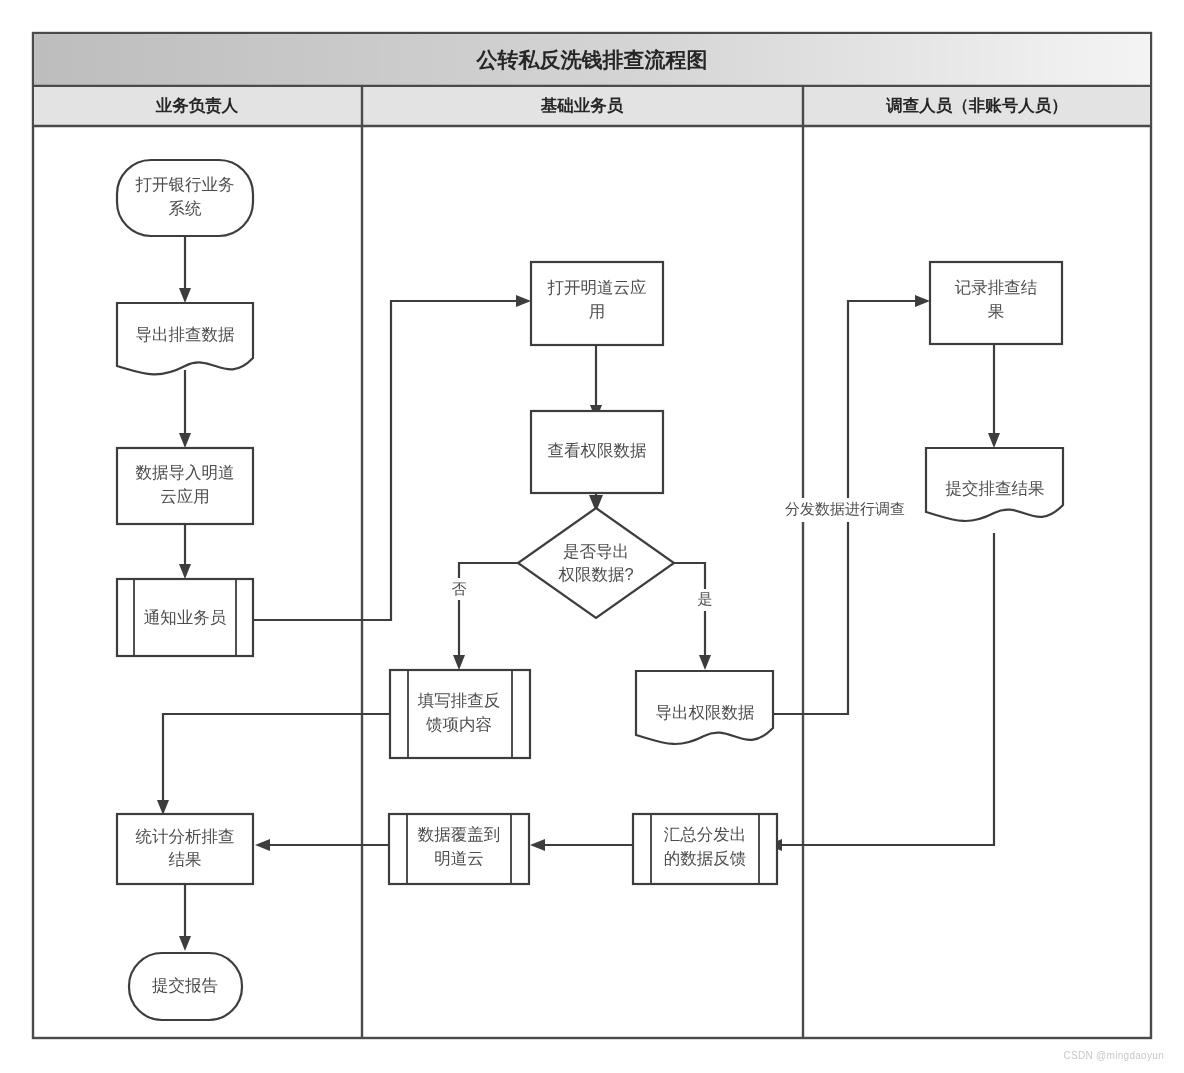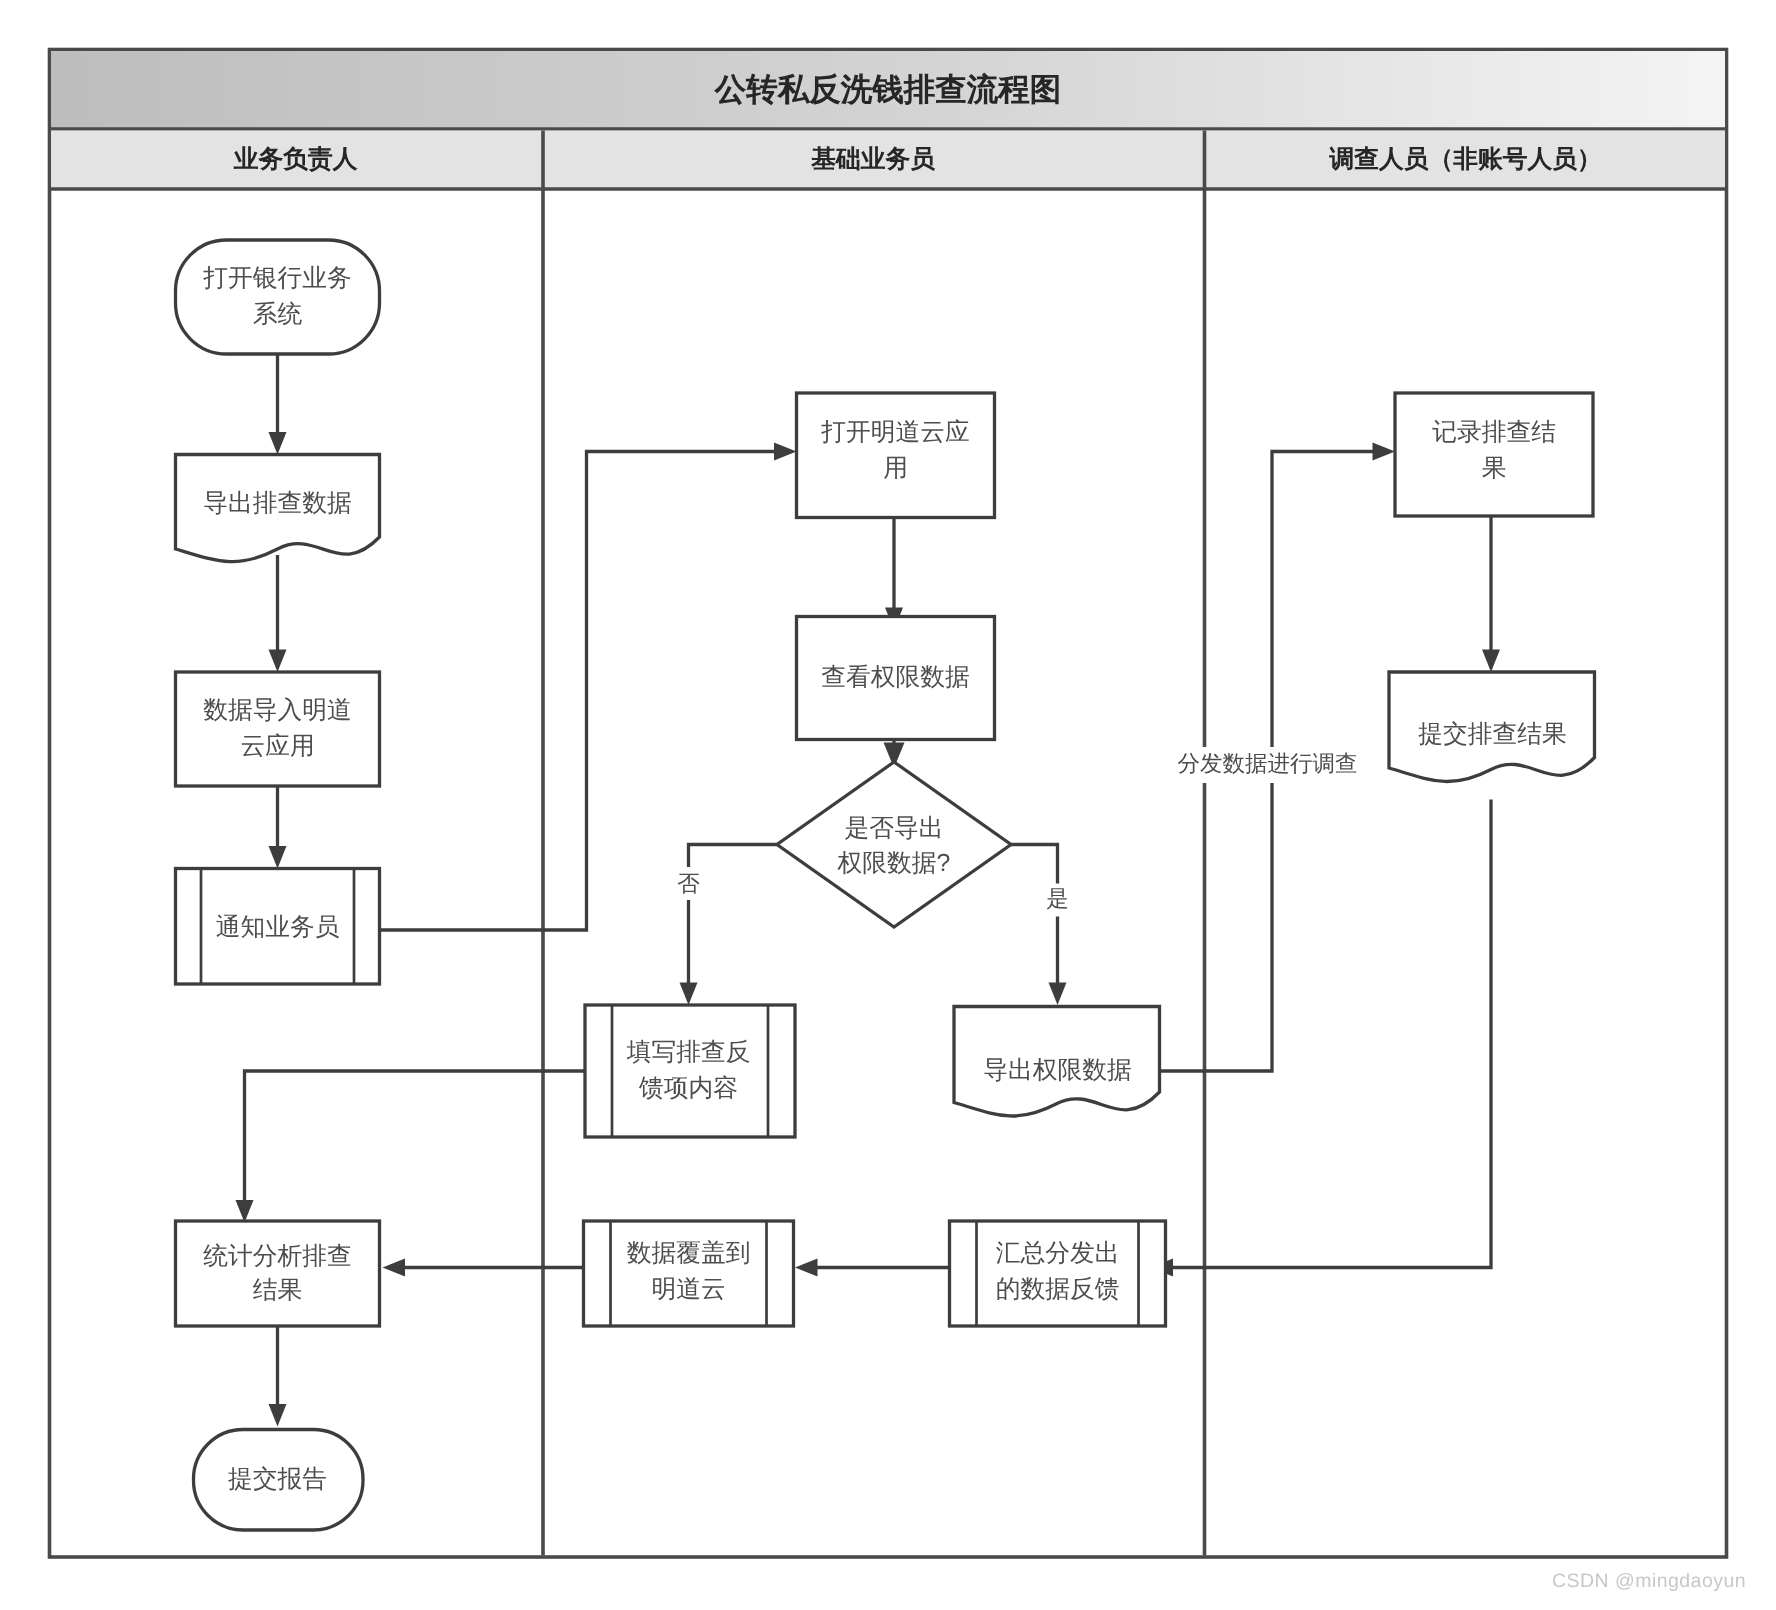--- a/index.html
+++ b/index.html
@@ -76,21 +76,21 @@
     font-size: 16.5px;
     font-weight: bold;
     fill: #262626;
     text-anchor: middle;
     dominant-baseline: middle;
   }
   .watermark {
     position: absolute;
     right: 20px;
     bottom: 12px;
-    font-size: 13px;
+    font-size: 10px;
     color: #c8c8c8;
     letter-spacing: 0.3px;
     font-family: "Liberation Sans", "DejaVu Sans", sans-serif;
     white-space: nowrap;
   }
 </style>
 </head>
 <body>
 
 <div id="canvas-root">

